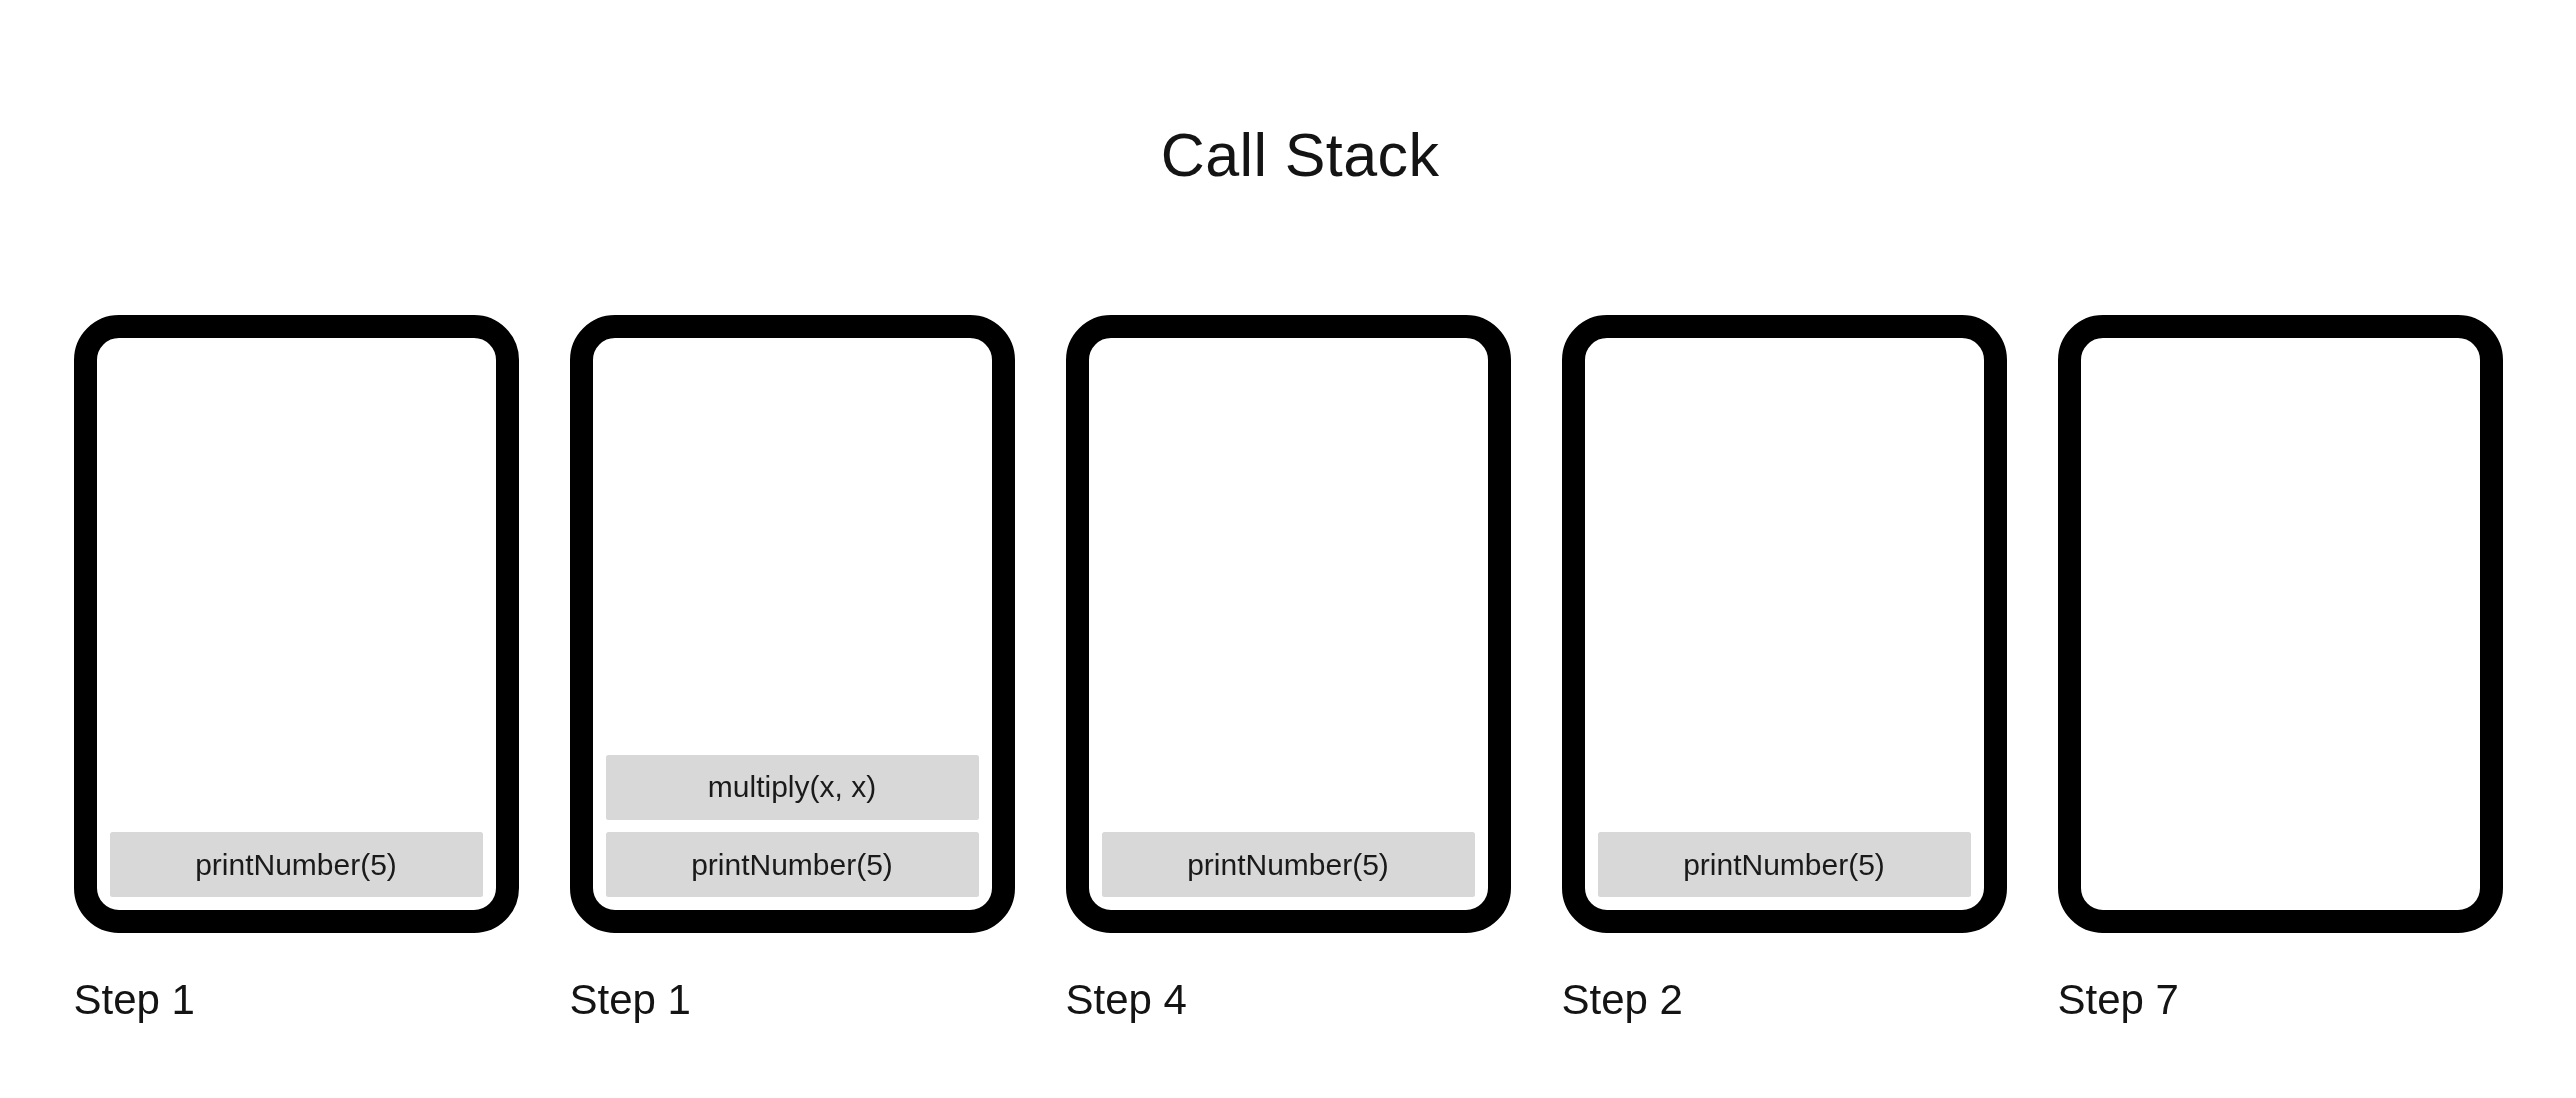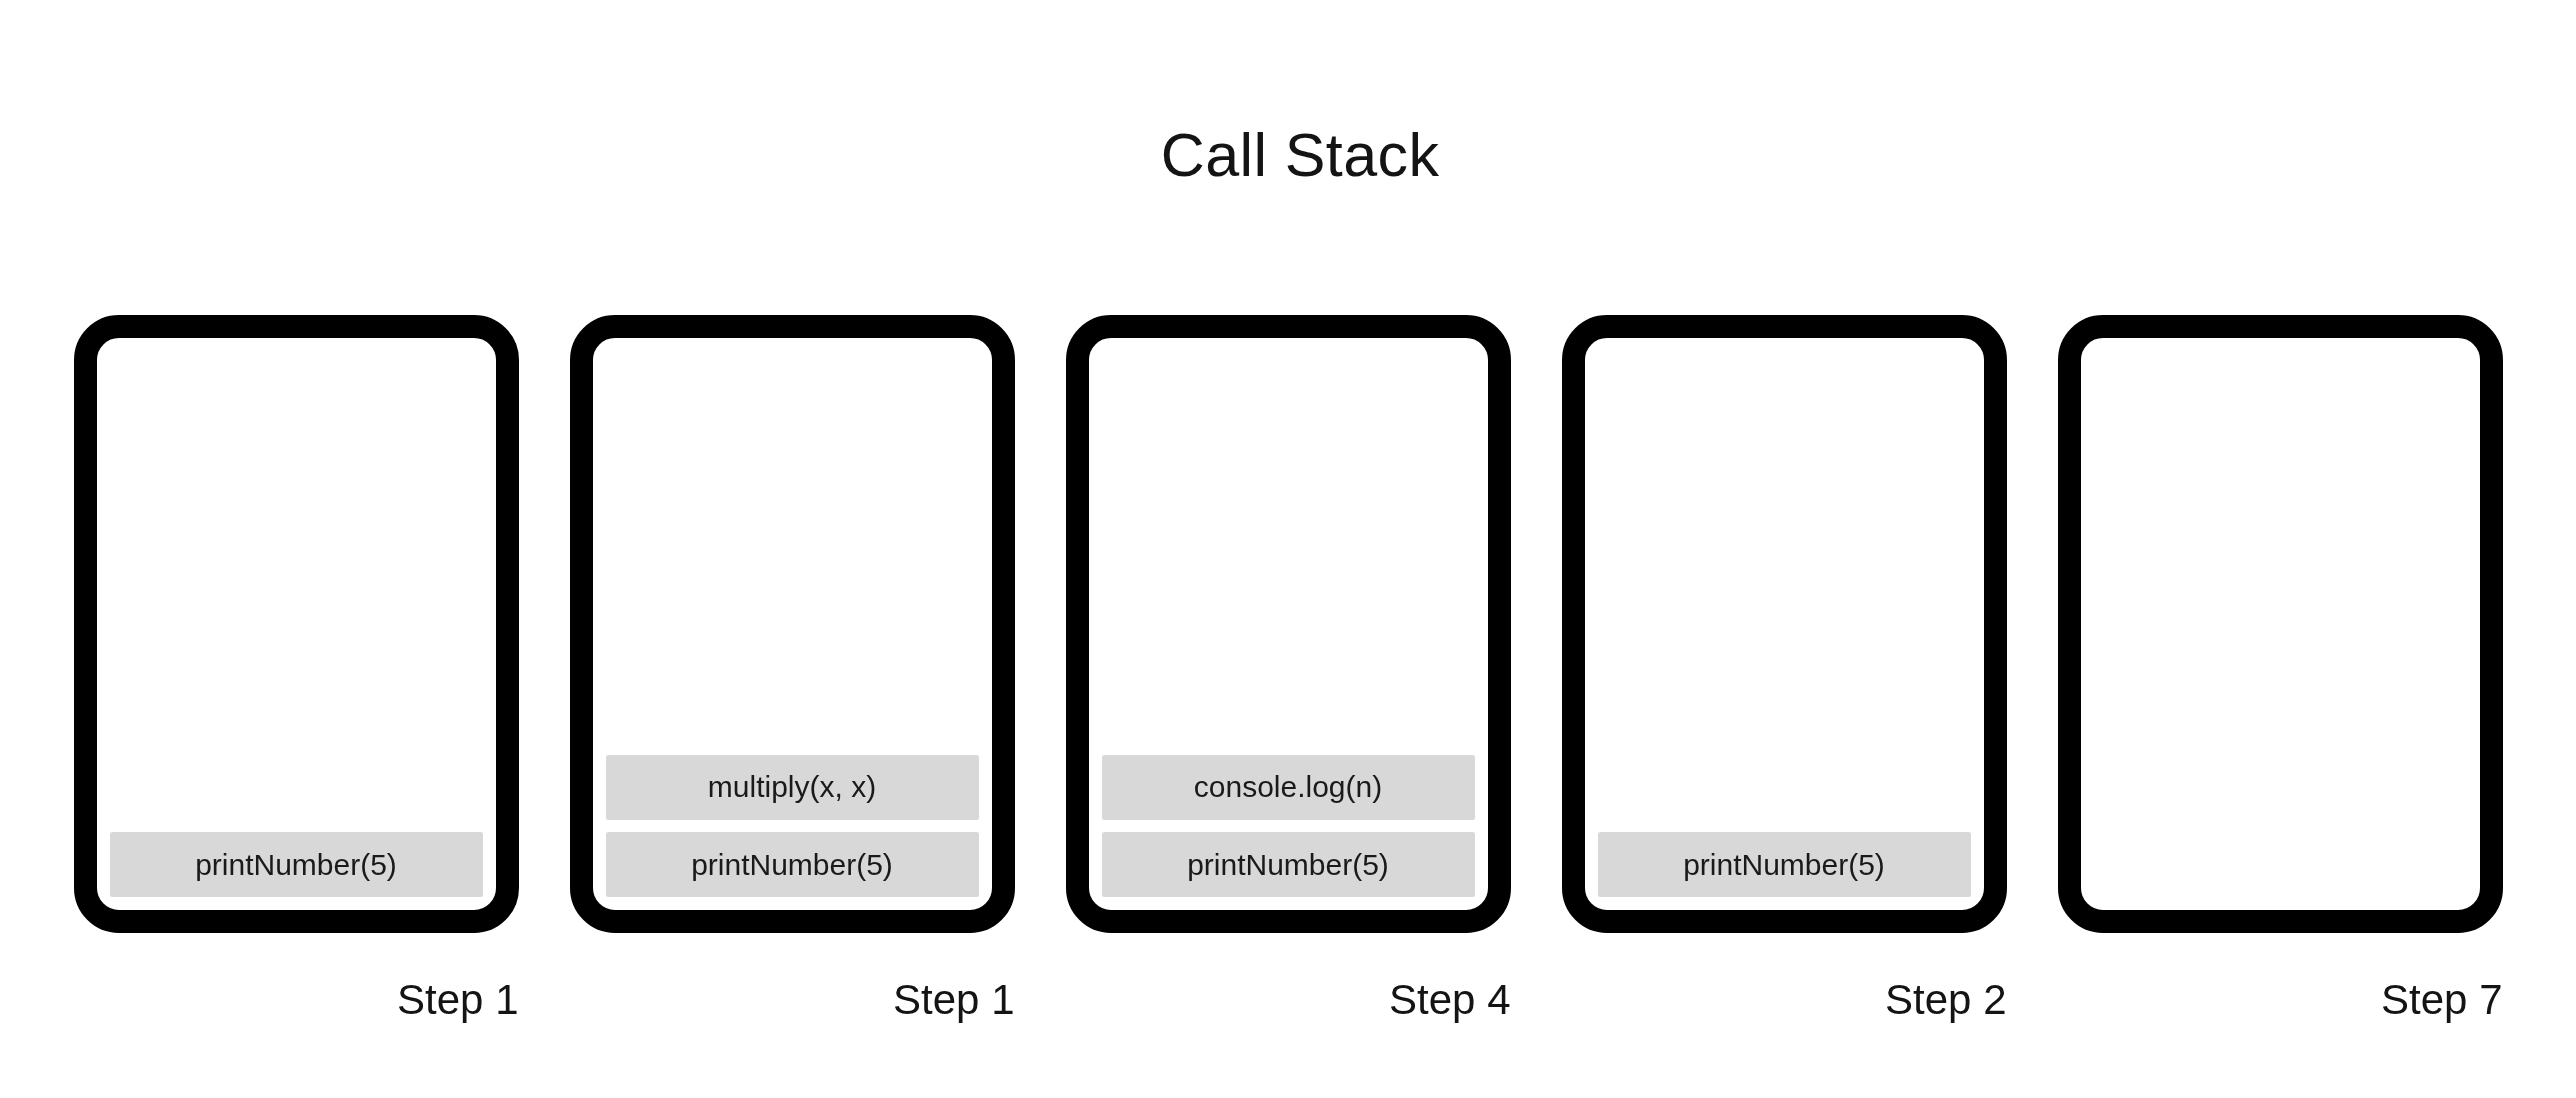--- a/index.html
+++ b/index.html
@@ -27,21 +27,21 @@
   .stacks-row {
     margin-top: 129px;
     display: flex;
     justify-content: center;
     gap: 51px;
   }
   .stack-col {
     width: 445px;
     display: flex;
     flex-direction: column;
-    align-items: flex-end;
+    align-items: flex-start;
   }
   .stack-box {
     width: 445px;
     height: 618px;
     border: 23px solid #000000;
     border-radius: 45px;
     background: #ffffff;
     display: flex;
     flex-direction: column;
     justify-content: flex-end;
@@ -89,21 +89,20 @@
     <div class="stack-col">
       <div class="stack-box">
         <div class="frame">multiply(x, x)</div>
         <div class="frame">printNumber(5)</div>
       </div>
       <div class="step-label">Step 1</div>
     </div>
 
     <div class="stack-col">
       <div class="stack-box">
-        <div class="frame">console.log(n)</div>
         <div class="frame">printNumber(5)</div>
       </div>
       <div class="step-label">Step 4</div>
     </div>
 
     <div class="stack-col">
       <div class="stack-box">
         <div class="frame">printNumber(5)</div>
       </div>
       <div class="step-label">Step 2</div>

